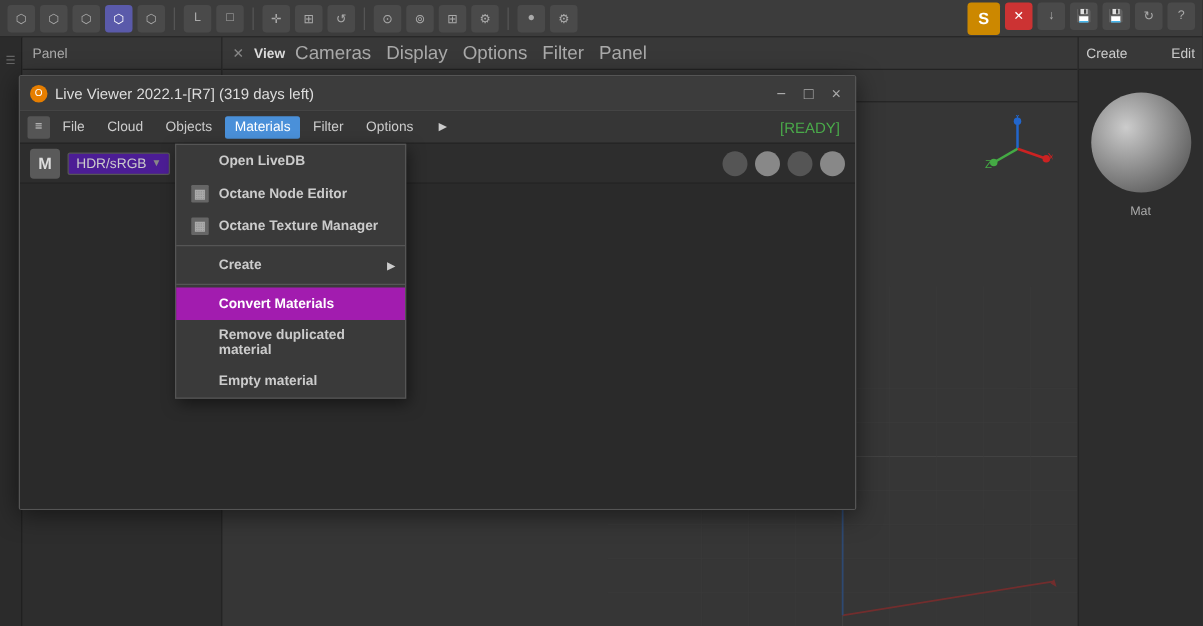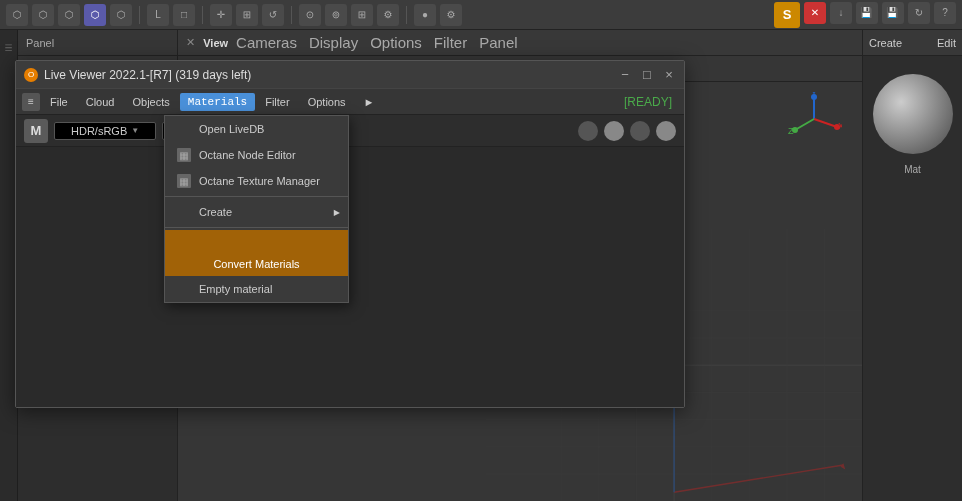--- a/index.html
+++ b/index.html
@@ -209,21 +209,20 @@
     .lv-menu-item {
       padding: 3px 8px;
       font-size: 11px;
       color: #ccc;
       cursor: pointer;
       border-radius: 2px;
     }
     .lv-menu-item:hover, .lv-menu-item.active {
       background: #4a90d9;
       color: #fff;
-      font-family: Liberation Mono, monospace;
     }
     .lv-menu-dot {
       width: 18px;
       height: 18px;
       background: #555;
       border-radius: 2px;
       display: flex;
       align-items: center;
       justify-content: center;
       font-size: 10px;
@@ -258,24 +257,24 @@
       font-size: 11px;
       color: #888;
     }
     .lv-tb-icon.m-icon {
       background: #5a5a5a;
       color: #ddd;
       font-weight: bold;
       font-size: 13px;
     }
     .lv-dropdown {
-      background: #000000;
+      background: #4c1d95;
       border: 1px solid #555;
       border-radius: 2px;
-      padding: 2px 16px;
+      padding: 2px 6px;
       font-size: 11px;
       color: #ccc;
       display: flex;
       align-items: center;
       gap: 4px;
       cursor: pointer;
       min-width: 80px;
     }
     .dropdown-arrow {
       font-size: 8px;
@@ -317,23 +316,22 @@
       padding: 6px 12px;
       font-size: 11px;
       color: #ccc;
       cursor: pointer;
       display: flex;
       align-items: center;
       gap: 8px;
       position: relative;
     }
     .menu-item.highlighted {
-      background: #a16207;
+      background: #a21caf;
       color: #fff;
-      flex-direction: column;
     }
     .menu-item.with-arrow::after {
       content: '▶';
       position: absolute;
       right: 8px;
       font-size: 8px;
     }
     .menu-separator {
       height: 1px;
       background: #555;
@@ -573,21 +571,21 @@
     <div class="lv-menu-dot">≡</div>
     <div class="lv-menu-item">File</div>
     <div class="lv-menu-item">Cloud</div>
     <div class="lv-menu-item">Objects</div>
     <div class="lv-menu-item active materials-active">Materials</div>
     <div class="lv-menu-item">Filter</div>
     <div class="lv-menu-item">Options</div>
     <div class="lv-menu-item">►</div>
     <div class="lv-ready-badge">[READY]</div>
 
-    <div class="dropdown-menu" style="left: 148px;">
+    <div class="dropdown-menu" style="left: 124px; font-weight: bold;">
 
       <div class="menu-item">
         <span class="menu-item-icon"></span>
         <span>Open LiveDB</span>
       </div>
 
       <div class="menu-item">
         <span class="menu-item-icon grid">▦</span>
         <span>Octane Node Editor</span>
       </div>
@@ -603,20 +601,24 @@
         <span>Create</span>
       </div>
       <div class="menu-separator"></div>
 
       <div class="menu-item highlighted">
         <span class="menu-item-icon"></span>
         <span>Convert Materials</span>
       </div>
 
 
+      <div class="menu-item">
+        <span class="menu-item-icon"></span>
+        <span>Remove duplicated material</span>
+      </div>
 
       <div class="menu-item">
         <span class="menu-item-icon"></span>
         <span>Empty material</span>
       </div>
     </div>
   </div>
 
   <div class="lv-toolbar">
     <div class="lv-tb-icon m-icon">

